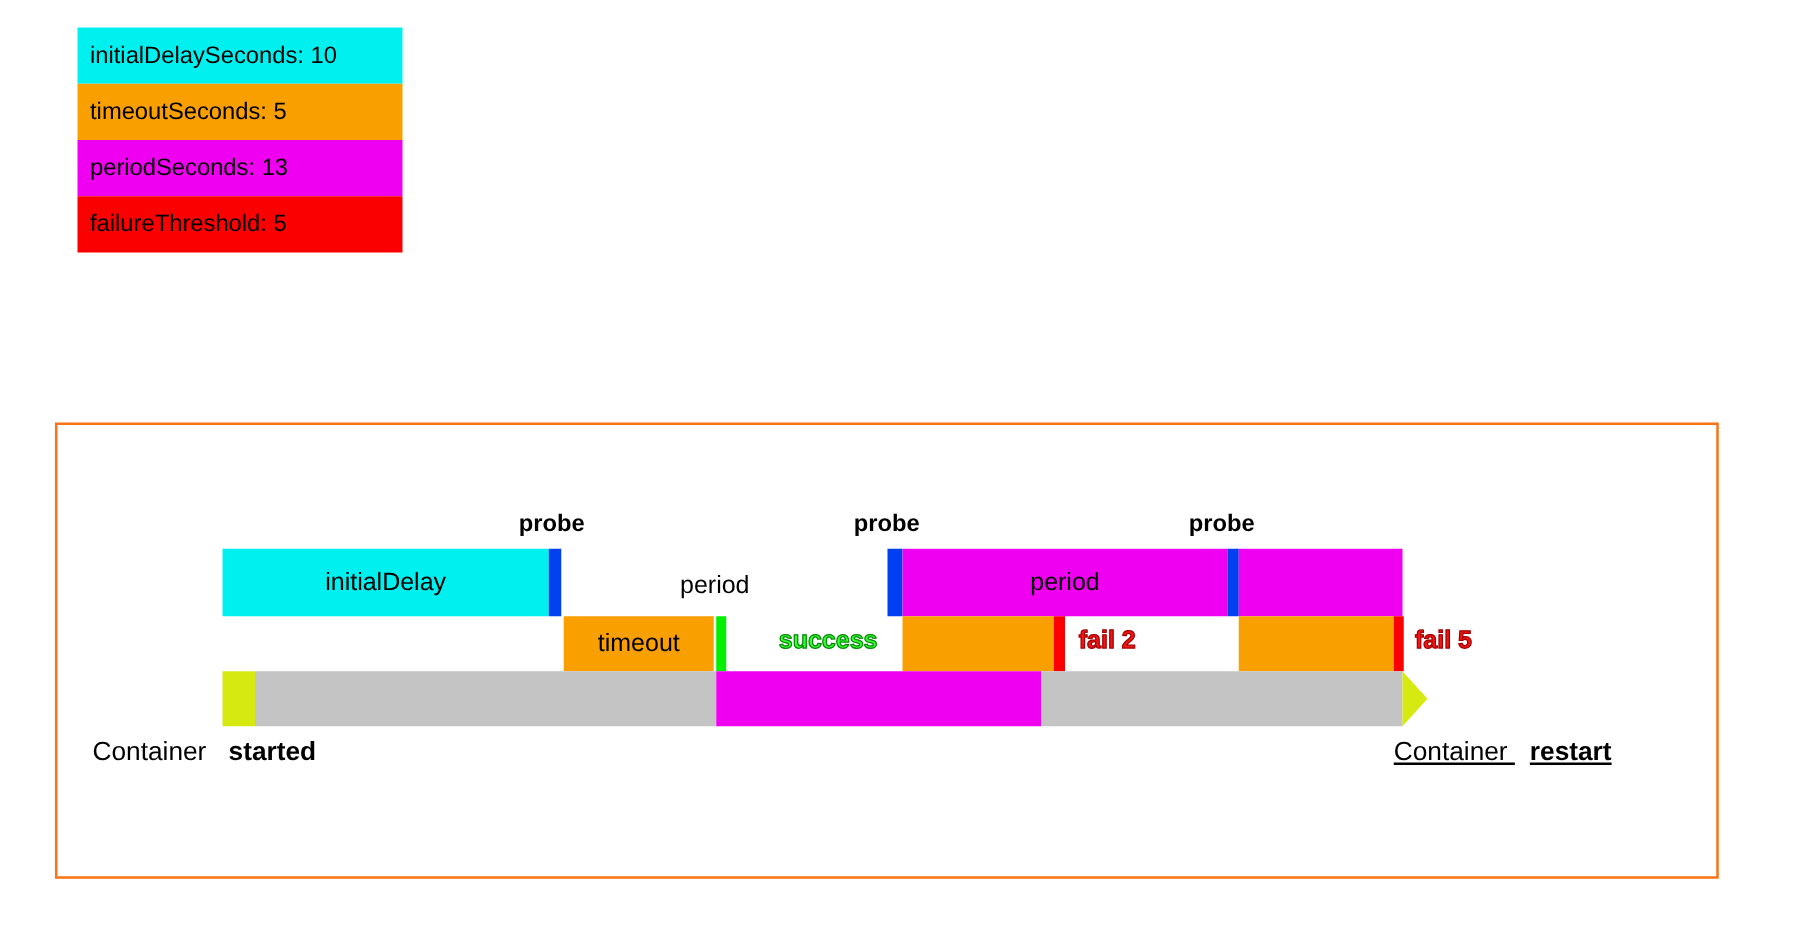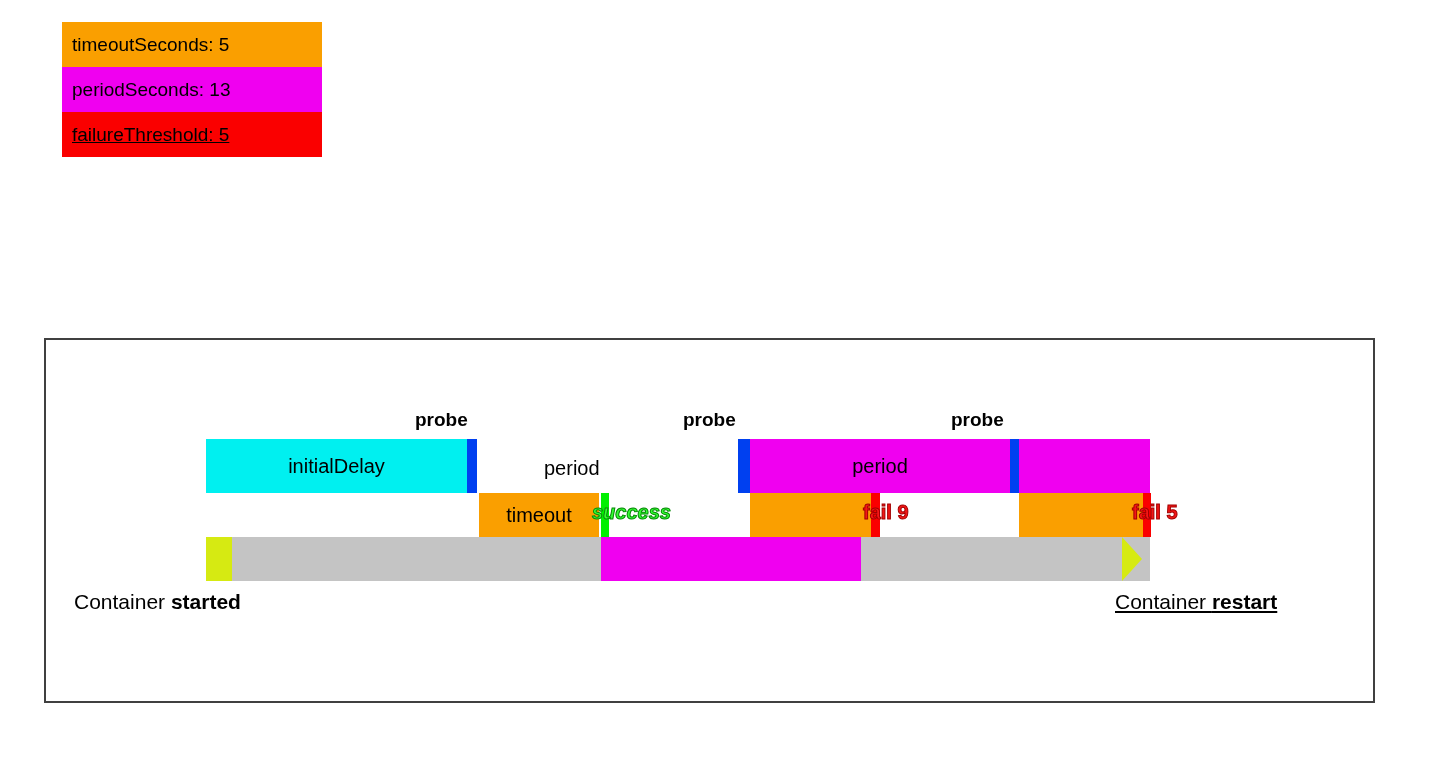--- a/index.html
+++ b/index.html
@@ -34,51 +34,50 @@
     overflow: hidden;
   }
 
   
   #diagram-frame {
     position: absolute;
     left: 44px;
     top: 338px;
     width: 1331px;
     height: 365px;
-    border: 2px solid #404040;
+    border: 2px solid #f97316;
     box-sizing: border-box;
   }
 
   
   .bar {
     position: absolute;
     box-sizing: border-box;
     overflow: hidden;
     white-space: nowrap;
-    margin-left: 28px;
   }
   .bar-label {
     display: block;
     width: 100%;
     text-align: center;
     font-size: 20px;
     color: #000000;
   }
 
   
   .row-top    { top: 99px;  height: 54px; }  
   .row-mid    { top: 153px; height: 44px; }  
   .row-time   { top: 197px; height: 44px; }  
 
   .cyan    { background: #00f0f0; }
   .magenta { background: #f000f0; }
   .orange  { background: #fa9f00; }
   .blue    { background: #0040f0; }
   .green   { background: #00f000; }
-  .red     { background: #fa0000; text-decoration: underline; }
+  .red     { background: #fa0000; }
   .gray    { background: #c4c4c4; }
   .chartreuse { background: #d6ea12; }
 
   .marker-label {
     position: absolute;
     font-size: 19px;
     font-weight: bold;
     color: #000000;
     white-space: nowrap;
   }
@@ -102,36 +101,37 @@
   .status-fail {
     color: #f41616;
     -webkit-text-stroke: 1px #a00000;
   }
   .caption {
     position: absolute;
     font-size: 21px;
     color: #000000;
     white-space: nowrap;
   }
-  .caption b { font-weight: bold; }
+  .caption b { font-weight: bold; margin-left: 12px; }
 
   
   .arrow-head {
     position: absolute;
     width: 0;
     height: 0;
     border-top: 22px solid transparent;
     border-bottom: 22px solid transparent;
     border-left: 20px solid #d6ea12;
   }
 </style>
 </head>
 <body>
 
 <div id="legend">
+  <div class="legend-row cyan"><span>initialDelaySeconds: 10</span></div>
   <div class="legend-row orange"><span>timeoutSeconds: 5</span></div>
   <div class="legend-row magenta"><span>periodSeconds: 13</span></div>
   <div class="legend-row red"><span>failureThreshold: 5</span></div>
 </div>
 
 <div id="diagram-frame">
 
   <div class="marker-label" style="left:369px; top:69px;">probe</div>
   <div class="marker-label" style="left:637px; top:69px;">probe</div>
   <div class="marker-label" style="left:905px; top:69px;">probe</div>
@@ -147,25 +147,25 @@
   <div class="bar magenta row-top" style="left:676px; width:260px;">
     <span class="bar-label" style="line-height:54px;">period</span>
   </div>
   <div class="bar blue row-top" style="left:936px; width:9px;"></div>
   <div class="bar magenta row-top" style="left:945px; width:131px;"></div>
 
   <div class="bar orange row-mid" style="left:405px; width:120px;">
     <span class="bar-label" style="line-height:44px;">timeout</span>
   </div>
   <div class="bar green row-mid" style="left:527px; width:8px;"></div>
-  <div class="status-label status-success" style="left:546px; top:161px;font-style:italic;">success</div>
+  <div class="status-label status-success" style="left:577px; top:161px;">success</div>
 
   <div class="bar orange row-mid" style="left:676px; width:121px;"></div>
   <div class="bar red row-mid" style="left:797px; width:9px;"></div>
-  <div class="status-label status-fail" style="left:817px; top:161px;">fail 9</div>
+  <div class="status-label status-fail" style="left:817px; top:161px;">fail 2</div>
 
   <div class="bar orange row-mid" style="left:945px; width:124px;"></div>
   <div class="bar red row-mid" style="left:1069px; width:8px;"></div>
   <div class="status-label status-fail" style="left:1086px; top:161px;">fail 5</div>
 
   <div class="bar chartreuse row-time" style="left:132px; width:26px;"></div>
   <div class="bar gray row-time" style="left:158px; width:369px;"></div>
   <div class="bar magenta row-time" style="left:527px; width:260px;"></div>
   <div class="bar gray row-time" style="left:787px; width:289px;"></div>
   <div class="arrow-head" style="left:1076px; top:197px;"></div>

